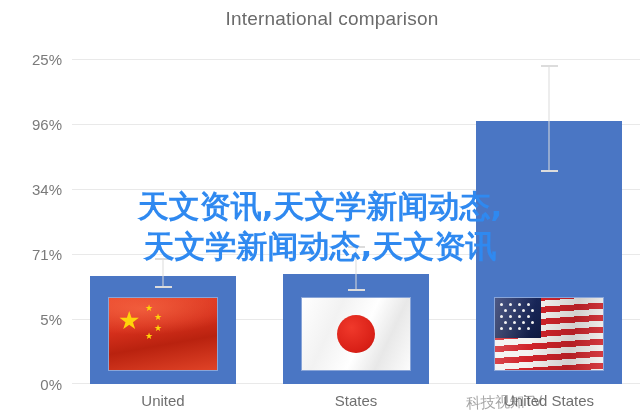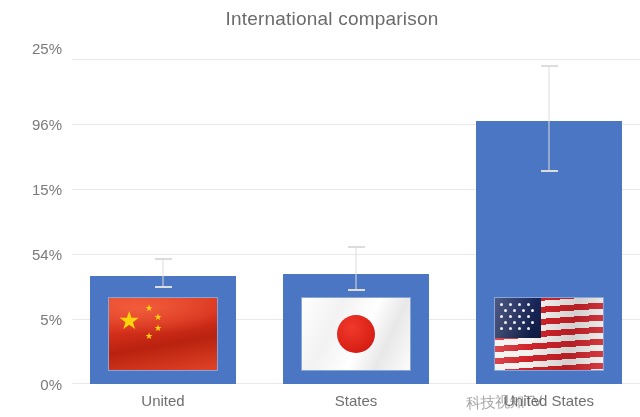--- a/index.html
+++ b/index.html
@@ -191,24 +191,24 @@
   }
 </style>
 </head>
 <body>
 
 <div id="chart-root">
 
   <div id="chart-title">International comparison</div>
 
   <div id="y-axis">
-    <div class="ytick-label" style="top:48px">25%</div>
+    <div class="ytick-label" style="top:59px">25%</div>
     <div class="ytick-label" style="top:124px">96%</div>
-    <div class="ytick-label" style="top:189px">15%</div>
-    <div class="ytick-label" style="top:254px">54%</div>
+    <div class="ytick-label" style="top:189px">34%</div>
+    <div class="ytick-label" style="top:254px">71%</div>
     <div class="ytick-label" style="top:319px">5%</div>
     <div class="ytick-label" style="top:384px">0%</div>
   </div>
 
   <div id="plot-area">
     <div class="gridline" style="top:0px"></div>
     <div class="gridline" style="top:65px"></div>
     <div class="gridline" style="top:130px"></div>
     <div class="gridline" style="top:195px"></div>
     <div class="gridline" style="top:260px"></div>
@@ -280,15 +280,19 @@
         <div class="cap top"></div>
         <div class="cap bottom"></div>
       </div>
     </div>
   </div>
 
   <div class="xtick-label" style="left:163px">United</div>
   <div class="xtick-label" style="left:356px">States</div>
   <div class="xtick-label" style="left:549px">United States</div>
 
+  <div id="watermark-main">
+    <span class="wm-line">天文资讯,天文学新闻动态,</span>
+    <span class="wm-line">天文学新闻动态,天文资讯</span>
+  </div>
   <div id="watermark-corner">科技视知TV</div>
 
 </div>
 
 </body></html>

